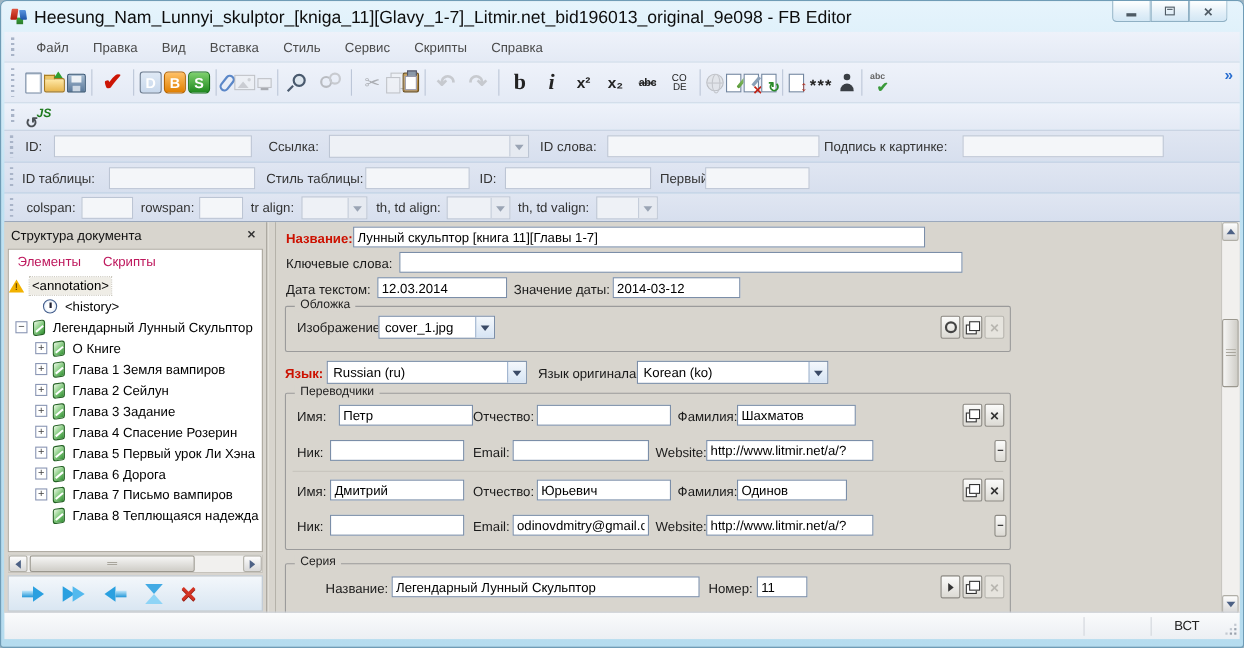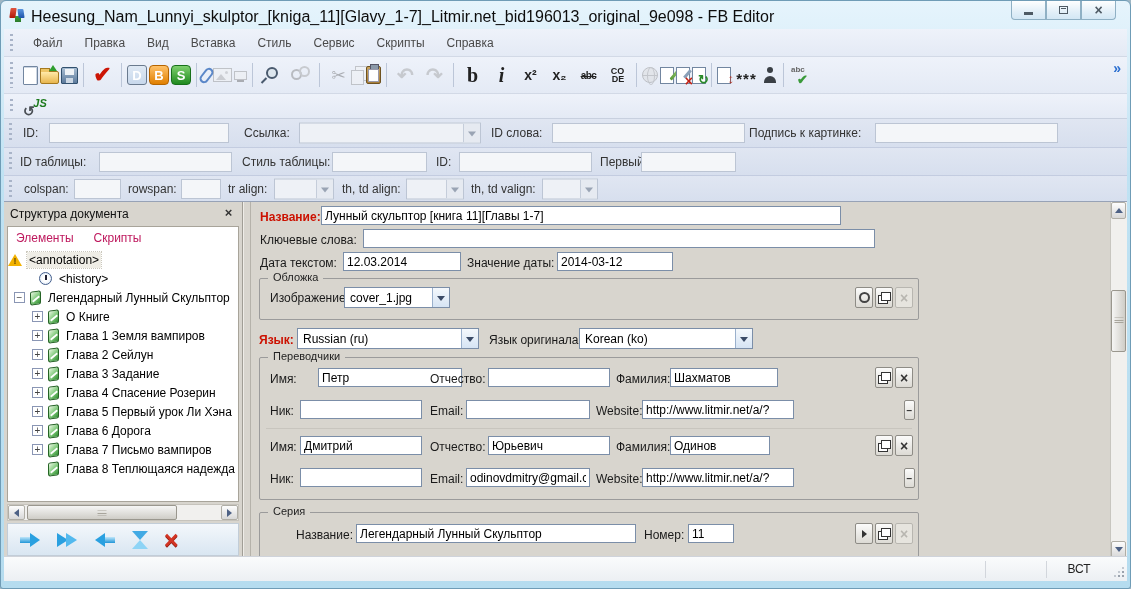--- a/index.html
+++ b/index.html
@@ -86,21 +86,21 @@
              border-radius:2px; position:relative; }
   .i-paste::before { content:""; position:absolute; left:3px; top:-3px; width:7px; height:4px;
              background:#8a98a8; border:1px solid #556; }
   .i-paste::after { content:""; position:absolute; right:1px; bottom:1px; width:9px; height:11px;
              background:#fff; border:1px solid #99a; }
   .i-undo,.i-redo { font-size:20px; font-weight:bold; color:#8d99a8; }
   .i-bold { font-family:"Liberation Serif",serif; font-size:20px; font-weight:bold; }
   .i-italic { font-family:"Liberation Serif",serif; font-size:20px; font-weight:bold; font-style:italic; }
   .i-superscript,.i-subscript { font-size:14px; font-weight:bold; }
   .i-strikethrough { font-size:10px; font-weight:bold; text-decoration:line-through; letter-spacing:-.5px; }
-  .i-code { font-size:9px; line-height:8px; font-weight:bold; white-space:pre-line; text-align:right; }
+  .i-code { font-size:9px; line-height:8px; font-weight:normal; white-space:pre-line; text-align:right; }
   .i-link { width:16px; height:16px; border-radius:50%; border:1px solid #7a8288; background:#d4dade; position:relative; }
   .i-link::before { content:""; position:absolute; left:4px; top:-1px; width:6px; height:16px;
              border:1px solid #8a929a; border-radius:50%; }
   .i-link::after { content:""; position:absolute; left:0; top:7px; width:14px; height:1px; background:#8a929a; }
   .i-edit-document,.i-remove-edits,.i-refresh-document,.i-word-count {
              width:14px; height:17px; background:#fff; border:1px solid #7286a0; position:relative; }
   .i-edit-document::after { content:""; position:absolute; right:-3px; top:1px; width:3px; height:12px;
              background:linear-gradient(#8fc36a,#5a9a3a); transform:rotate(40deg); border-radius:1px; }
   .i-remove-edits::after { content:"×"; position:absolute; right:-4px; bottom:-6px; color:#c22215;
              font-size:14px; font-weight:bold; }
@@ -505,21 +505,21 @@
       </div>
       <span class="elbl" style="left:238px;top:131px">Язык оригинала:</span>
       <div class="combo" style="position:absolute;left:328px;top:126px;width:174px">
         <span>Korean (ko)</span>
       </div>
 
       <div class="egroup" style="left:8px;top:155px;width:660px;height:143px">
         <span class="elegend">Переводчики</span>
 
         <span class="elbl" style="left:10px;top:14px">Имя:</span>
-        <input class="ein" style="left: 58px; top: 10px; width: 144px;" value="Петр">
+        <input class="ein" style="left: 48px; top: 10px; width: 122px;" value="Петр">
         <span class="elbl" style="left:170px;top:14px">Отчество:</span>
         <input class="ein" style="left: 228px; top: 10px; width: 122px;" value="">
         <span class="elbl" style="left:356px;top:14px">Фамилия:</span>
         <input class="ein" style="left: 410px; top: 10px; width: 108px;" value="Шахматов">
         <div class="mini-btns" style="right:5px;top:9px">
           <span class="mini-btn b-windows"></span>
           <span class="mini-btn b-x"></span>
         </div>
 
         <span class="elbl" style="left:10px;top:46px">Ник:</span>

